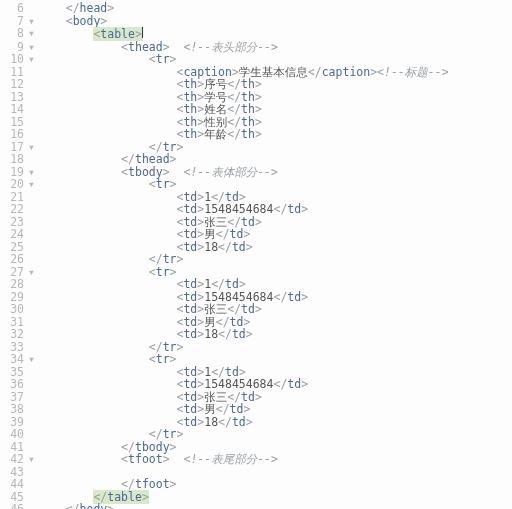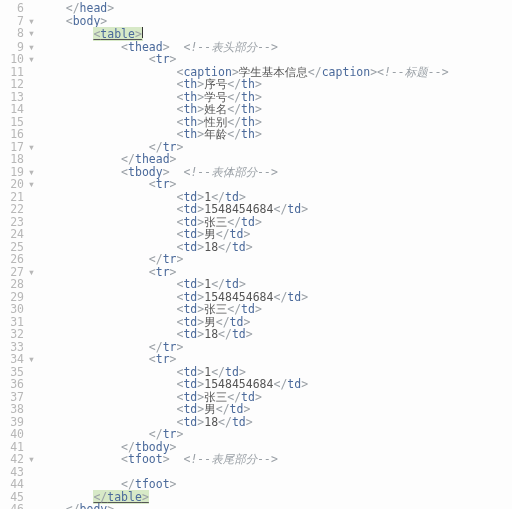--- a/index.html
+++ b/index.html
@@ -24,19 +24,19 @@
     width:10px;
     flex:0 0 10px;
     color:#b7b7b7;
     user-select:none;
   }
   .code{flex:1;}
   .p{color:#9aa0a6;}        
   .tag{color:#4b6a9b;}      
   .txt{color:#555;margin-top:40px;}         
   .cm{color:#9aa0a6;font-style:italic;}       
-  .hl{background:#d7e9c7;text-decoration:underline;}  
+  .hl{background:#d7e9c7;}  
   .caret{border-right:1px solid #333;display:inline-block;height:11px;vertical-align:text-top;}
 </style>
 </head>
 <body>
 
 <div class="editor" id="editor"><div class="line"><span class="gutter">6</span><span class="fold"> </span><span class="code">    <span class="p">&lt;/</span><span class="tag">head</span><span class="p">&gt;</span></span></div><div class="line"><span class="gutter">7</span><span class="fold">▾</span><span class="code">    <span class="p">&lt;</span><span class="tag">body</span><span class="p">&gt;</span></span></div><div class="line"><span class="gutter">8</span><span class="fold">▾</span><span class="code">        <span class="hl"><span class="p">&lt;</span><span class="tag">table</span><span class="p">&gt;</span><span class="caret"></span></span></span></div><div class="line"><span class="gutter">9</span><span class="fold">▾</span><span class="code">            <span class="p">&lt;</span><span class="tag">thead</span><span class="p">&gt;</span>  <span class="cm">&lt;!--表头部分--&gt;</span></span></div><div class="line"><span class="gutter">10</span><span class="fold">▾</span><span class="code">                <span class="p">&lt;</span><span class="tag">tr</span><span class="p">&gt;</span></span></div><div class="line"><span class="gutter">11</span><span class="fold"> </span><span class="code">                    <span class="p">&lt;</span><span class="tag">caption</span><span class="p">&gt;</span><span class="txt">学生基本信息</span><span class="p">&lt;/</span><span class="tag">caption</span><span class="p">&gt;</span><span class="cm">&lt;!--标题--&gt;</span></span></div><div class="line"><span class="gutter">12</span><span class="fold"> </span><span class="code">                    <span class="p">&lt;</span><span class="tag">th</span><span class="p">&gt;</span><span class="txt">序号</span><span class="p">&lt;/</span><span class="tag">th</span><span class="p">&gt;</span></span></div><div class="line"><span class="gutter">13</span><span class="fold"> </span><span class="code">                    <span class="p">&lt;</span><span class="tag">th</span><span class="p">&gt;</span><span class="txt">学号</span><span class="p">&lt;/</span><span class="tag">th</span><span class="p">&gt;</span></span></div><div class="line"><span class="gutter">14</span><span class="fold"> </span><span class="code">                    <span class="p">&lt;</span><span class="tag">th</span><span class="p">&gt;</span><span class="txt">姓名</span><span class="p">&lt;/</span><span class="tag">th</span><span class="p">&gt;</span></span></div><div class="line"><span class="gutter">15</span><span class="fold"> </span><span class="code">                    <span class="p">&lt;</span><span class="tag">th</span><span class="p">&gt;</span><span class="txt">性别</span><span class="p">&lt;/</span><span class="tag">th</span><span class="p">&gt;</span></span></div><div class="line"><span class="gutter">16</span><span class="fold"> </span><span class="code">                    <span class="p">&lt;</span><span class="tag">th</span><span class="p">&gt;</span><span class="txt">年龄</span><span class="p">&lt;/</span><span class="tag">th</span><span class="p">&gt;</span></span></div><div class="line"><span class="gutter">17</span><span class="fold">▾</span><span class="code">                <span class="p">&lt;/</span><span class="tag">tr</span><span class="p">&gt;</span></span></div><div class="line"><span class="gutter">18</span><span class="fold"> </span><span class="code">            <span class="p">&lt;/</span><span class="tag">thead</span><span class="p">&gt;</span></span></div><div class="line"><span class="gutter">19</span><span class="fold">▾</span><span class="code">            <span class="p">&lt;</span><span class="tag">tbody</span><span class="p">&gt;</span>  <span class="cm">&lt;!--表体部分--&gt;</span></span></div><div class="line"><span class="gutter">20</span><span class="fold">▾</span><span class="code">                <span class="p">&lt;</span><span class="tag">tr</span><span class="p">&gt;</span></span></div><div class="line"><span class="gutter">21</span><span class="fold"> </span><span class="code">                    <span class="p">&lt;</span><span class="tag">td</span><span class="p">&gt;</span><span class="txt">1</span><span class="p">&lt;/</span><span class="tag">td</span><span class="p">&gt;</span></span></div><div class="line"><span class="gutter">22</span><span class="fold"> </span><span class="code">                    <span class="p">&lt;</span><span class="tag">td</span><span class="p">&gt;</span><span class="txt">1548454684</span><span class="p">&lt;/</span><span class="tag">td</span><span class="p">&gt;</span></span></div><div class="line"><span class="gutter">23</span><span class="fold"> </span><span class="code">                    <span class="p">&lt;</span><span class="tag">td</span><span class="p">&gt;</span><span class="txt">张三</span><span class="p">&lt;/</span><span class="tag">td</span><span class="p">&gt;</span></span></div><div class="line"><span class="gutter">24</span><span class="fold"> </span><span class="code">                    <span class="p">&lt;</span><span class="tag">td</span><span class="p">&gt;</span><span class="txt">男</span><span class="p">&lt;/</span><span class="tag">td</span><span class="p">&gt;</span></span></div><div class="line"><span class="gutter">25</span><span class="fold"> </span><span class="code">                    <span class="p">&lt;</span><span class="tag">td</span><span class="p">&gt;</span><span class="txt">18</span><span class="p">&lt;/</span><span class="tag">td</span><span class="p">&gt;</span></span></div><div class="line"><span class="gutter">26</span><span class="fold"> </span><span class="code">                <span class="p">&lt;/</span><span class="tag">tr</span><span class="p">&gt;</span></span></div><div class="line"><span class="gutter">27</span><span class="fold">▾</span><span class="code">                <span class="p">&lt;</span><span class="tag">tr</span><span class="p">&gt;</span></span></div><div class="line"><span class="gutter">28</span><span class="fold"> </span><span class="code">                    <span class="p">&lt;</span><span class="tag">td</span><span class="p">&gt;</span><span class="txt">1</span><span class="p">&lt;/</span><span class="tag">td</span><span class="p">&gt;</span></span></div><div class="line"><span class="gutter">29</span><span class="fold"> </span><span class="code">                    <span class="p">&lt;</span><span class="tag">td</span><span class="p">&gt;</span><span class="txt">1548454684</span><span class="p">&lt;/</span><span class="tag">td</span><span class="p">&gt;</span></span></div><div class="line"><span class="gutter">30</span><span class="fold"> </span><span class="code">                    <span class="p">&lt;</span><span class="tag">td</span><span class="p">&gt;</span><span class="txt">张三</span><span class="p">&lt;/</span><span class="tag">td</span><span class="p">&gt;</span></span></div><div class="line"><span class="gutter">31</span><span class="fold"> </span><span class="code">                    <span class="p">&lt;</span><span class="tag">td</span><span class="p">&gt;</span><span class="txt">男</span><span class="p">&lt;/</span><span class="tag">td</span><span class="p">&gt;</span></span></div><div class="line"><span class="gutter">32</span><span class="fold"> </span><span class="code">                    <span class="p">&lt;</span><span class="tag">td</span><span class="p">&gt;</span><span class="txt">18</span><span class="p">&lt;/</span><span class="tag">td</span><span class="p">&gt;</span></span></div><div class="line"><span class="gutter">33</span><span class="fold"> </span><span class="code">                <span class="p">&lt;/</span><span class="tag">tr</span><span class="p">&gt;</span></span></div><div class="line"><span class="gutter">34</span><span class="fold">▾</span><span class="code">                <span class="p">&lt;</span><span class="tag">tr</span><span class="p">&gt;</span></span></div><div class="line"><span class="gutter">35</span><span class="fold"> </span><span class="code">                    <span class="p">&lt;</span><span class="tag">td</span><span class="p">&gt;</span><span class="txt">1</span><span class="p">&lt;/</span><span class="tag">td</span><span class="p">&gt;</span></span></div><div class="line"><span class="gutter">36</span><span class="fold"> </span><span class="code">                    <span class="p">&lt;</span><span class="tag">td</span><span class="p">&gt;</span><span class="txt">1548454684</span><span class="p">&lt;/</span><span class="tag">td</span><span class="p">&gt;</span></span></div><div class="line"><span class="gutter">37</span><span class="fold"> </span><span class="code">                    <span class="p">&lt;</span><span class="tag">td</span><span class="p">&gt;</span><span class="txt">张三</span><span class="p">&lt;/</span><span class="tag">td</span><span class="p">&gt;</span></span></div><div class="line"><span class="gutter">38</span><span class="fold"> </span><span class="code">                    <span class="p">&lt;</span><span class="tag">td</span><span class="p">&gt;</span><span class="txt">男</span><span class="p">&lt;/</span><span class="tag">td</span><span class="p">&gt;</span></span></div><div class="line"><span class="gutter">39</span><span class="fold"> </span><span class="code">                    <span class="p">&lt;</span><span class="tag">td</span><span class="p">&gt;</span><span class="txt">18</span><span class="p">&lt;/</span><span class="tag">td</span><span class="p">&gt;</span></span></div><div class="line"><span class="gutter">40</span><span class="fold"> </span><span class="code">                <span class="p">&lt;/</span><span class="tag">tr</span><span class="p">&gt;</span></span></div><div class="line"><span class="gutter">41</span><span class="fold"> </span><span class="code">            <span class="p">&lt;/</span><span class="tag">tbody</span><span class="p">&gt;</span></span></div><div class="line"><span class="gutter">42</span><span class="fold">▾</span><span class="code">            <span class="p">&lt;</span><span class="tag">tfoot</span><span class="p">&gt;</span>  <span class="cm">&lt;!--表尾部分--&gt;</span></span></div><div class="line"><span class="gutter">43</span><span class="fold"> </span><span class="code"></span></div><div class="line"><span class="gutter">44</span><span class="fold"> </span><span class="code">            <span class="p">&lt;/</span><span class="tag">tfoot</span><span class="p">&gt;</span></span></div><div class="line"><span class="gutter">45</span><span class="fold"> </span><span class="code">        <span class="hl"><span class="p">&lt;/</span><span class="tag">table</span><span class="p">&gt;</span></span></span></div><div class="line"><span class="gutter">46</span><span class="fold"> </span><span class="code">    <span class="p">&lt;/</span><span class="tag">body</span><span class="p">&gt;</span></span></div></div>
 
 </body></html>

